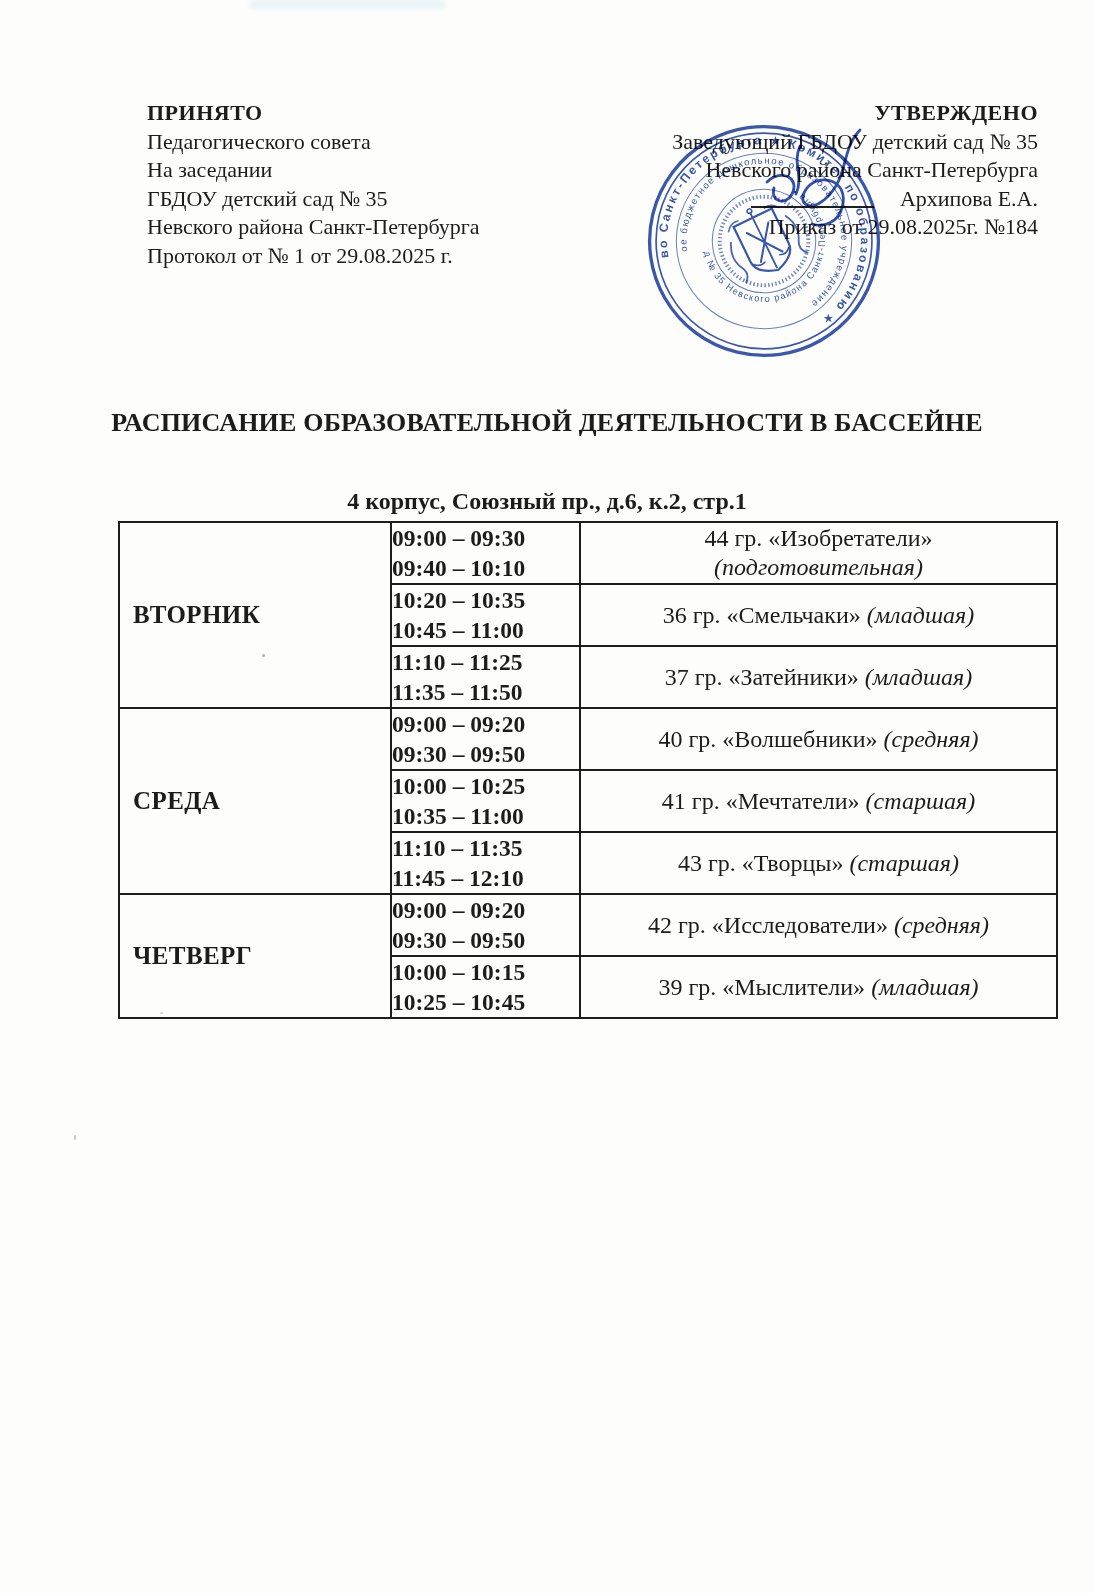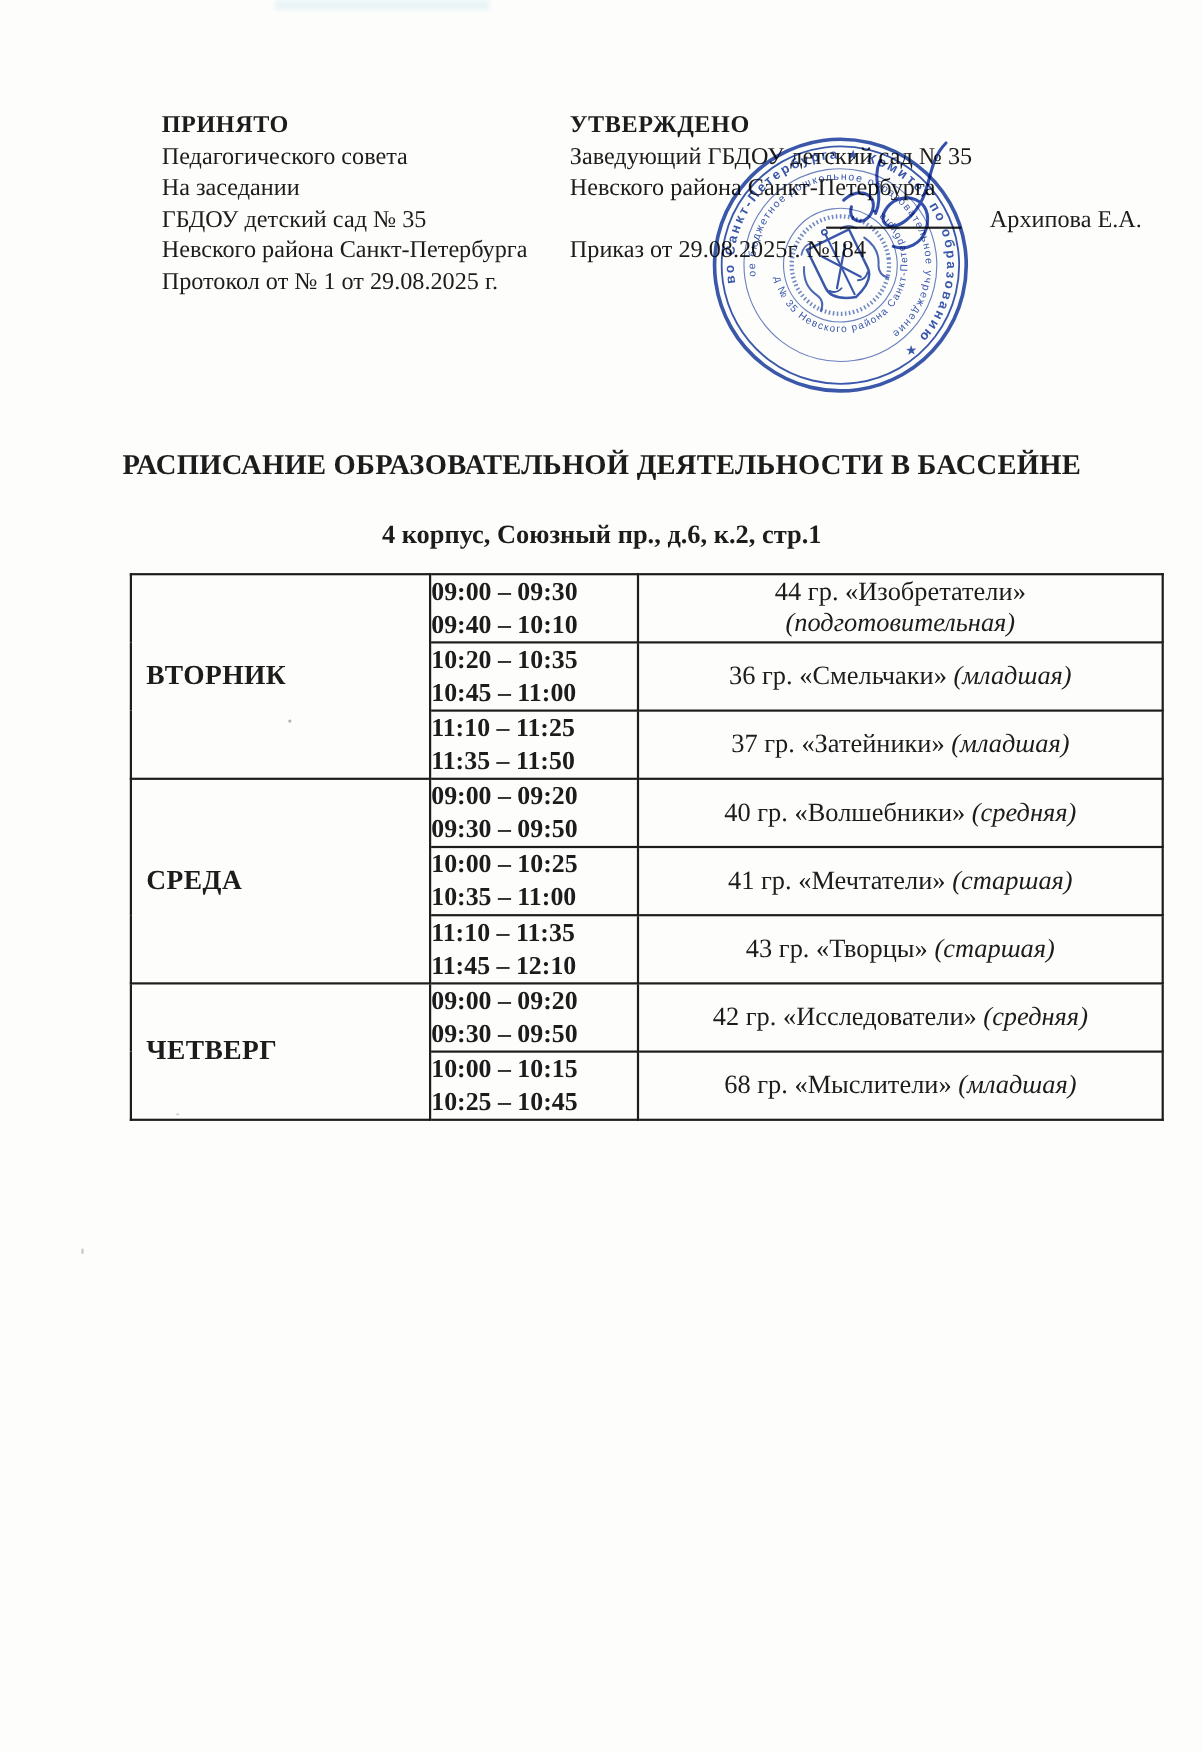--- a/index.html
+++ b/index.html
@@ -9,35 +9,35 @@
     font-family:"Liberation Serif","DejaVu Serif",serif;
     color:var(--ink,#1c1c1c);
   }
   
   .block-accepted {
     position:absolute; left:147px; top:99px;
     font-size:22px; line-height:28.6px; z-index:1;
   }
   .block-approved {
     position:absolute; right:56px; top:99px; width:520px;
-    text-align:left; font-size:22px; line-height:28.6px; z-index:1;
+    text-align:right; font-size:22px; line-height:28.6px; z-index:1;
   }
   .hdr-bold { font-weight:bold; letter-spacing:0.5px; }
   .sig-row { display:flex; justify-content:flex-end; align-items:flex-end; height:28.6px; }
   .sig-line {
     width:123px; height:0; border-bottom:2.5px solid #1f1f1f;
     margin:0 26px 5px 0;
   }
   
   .doc-title {
     position:absolute; left:0; top:408px; width:1094px;
     text-align:center; font-weight:bold; font-size:26px; letter-spacing:0.2px;
   }
   .doc-subtitle {
-    position:absolute; left:0; top:474px; width:1094px;
+    position:absolute; left:0; top:488px; width:1094px;
     text-align:center; font-weight:bold; font-size:24px;
   }
   
   table.schedule {
     position:absolute; left:118px; top:521px;
     border-collapse:collapse; table-layout:fixed;
   }
   table.schedule td { border:2.4px solid #1d1d1d; box-sizing:border-box; padding:0; }
   table.schedule tr { height:61px; }
   .day-cell {
@@ -201,21 +201,21 @@
             <div>09:00 – 09:20</div>
             <div>09:30 – 09:50</div>
           </td>
           <td class="group-cell"><span>42 гр. «Исследователи»</span> <span class="group-type">(средняя)</span></td>
         </tr>
         <tr>
           <td class="time-cell">
             <div>10:00 – 10:15</div>
             <div>10:25 – 10:45</div>
           </td>
-          <td class="group-cell"><span>68 гр. «Мыслители»</span> <span class="group-type">(младшая)</span></td>
+          <td class="group-cell"><span>39 гр. «Мыслители»</span> <span class="group-type">(младшая)</span></td>
         </tr>
       </tbody>
   </table>
 
   <div class="artifact tint-top"></div>
   <div class="artifact speck-1"></div>
   <div class="artifact speck-2"></div>
   <div class="artifact speck-3"></div>
 
 </div>

